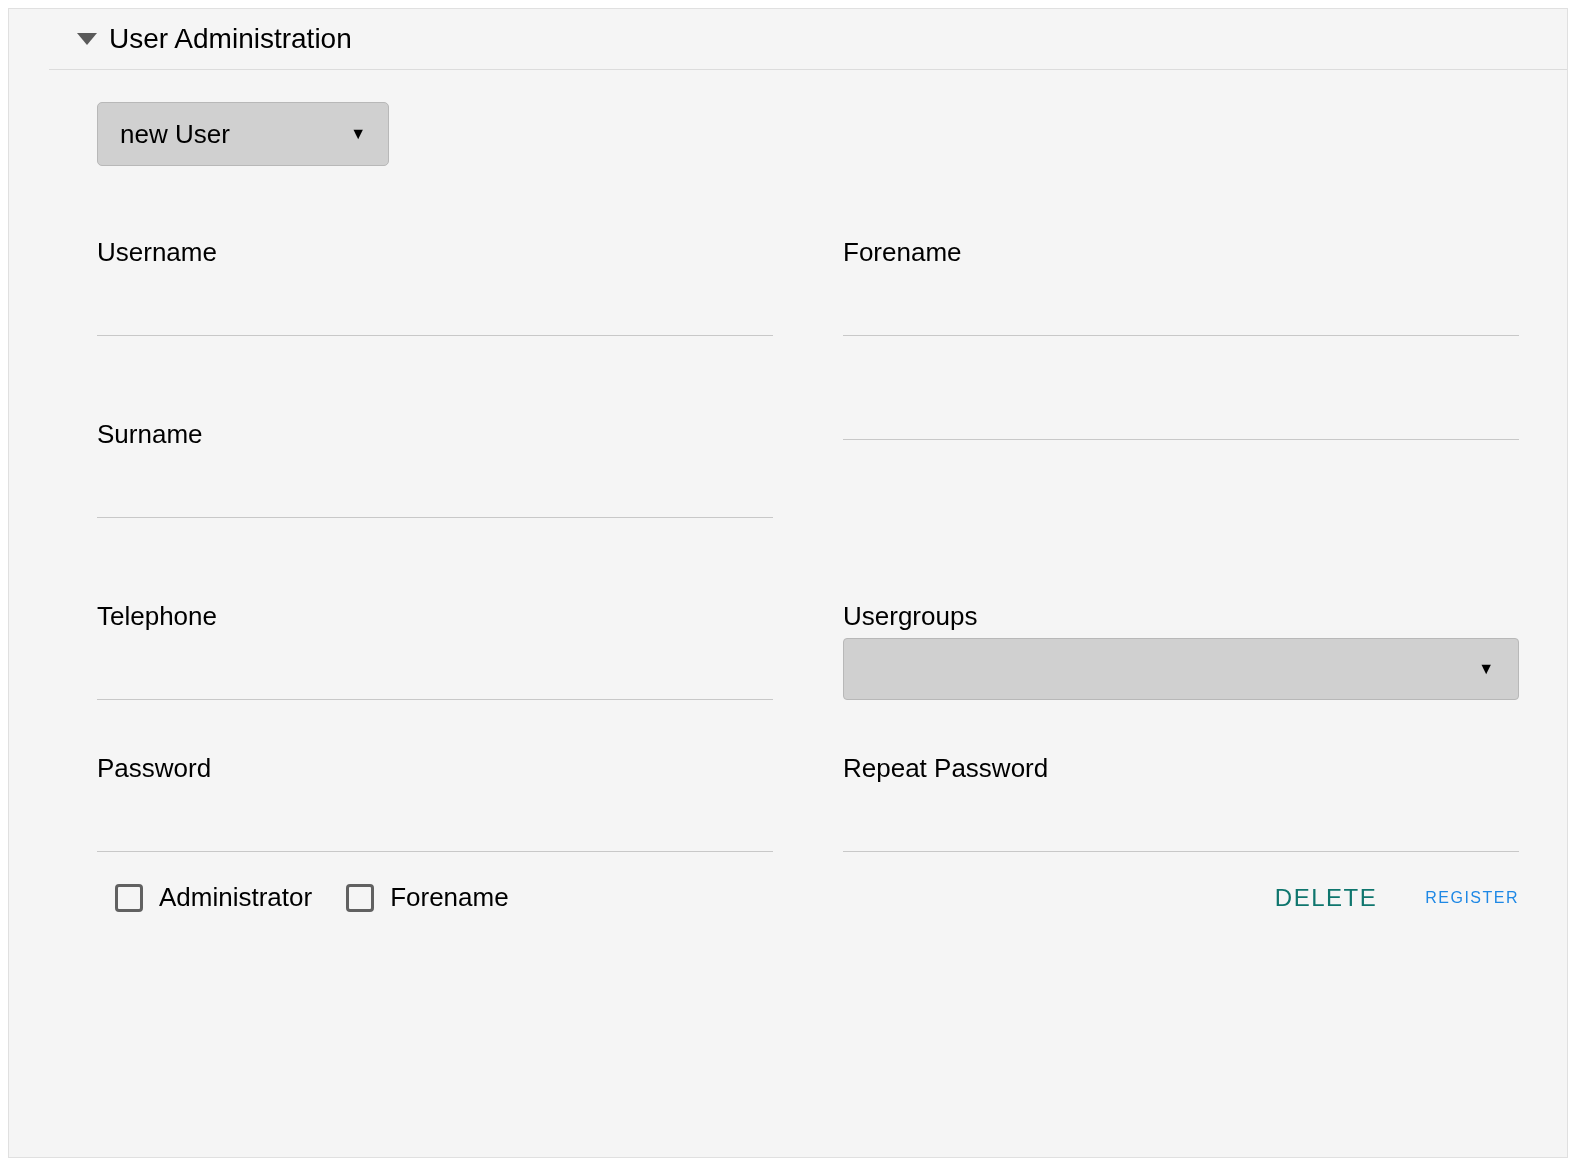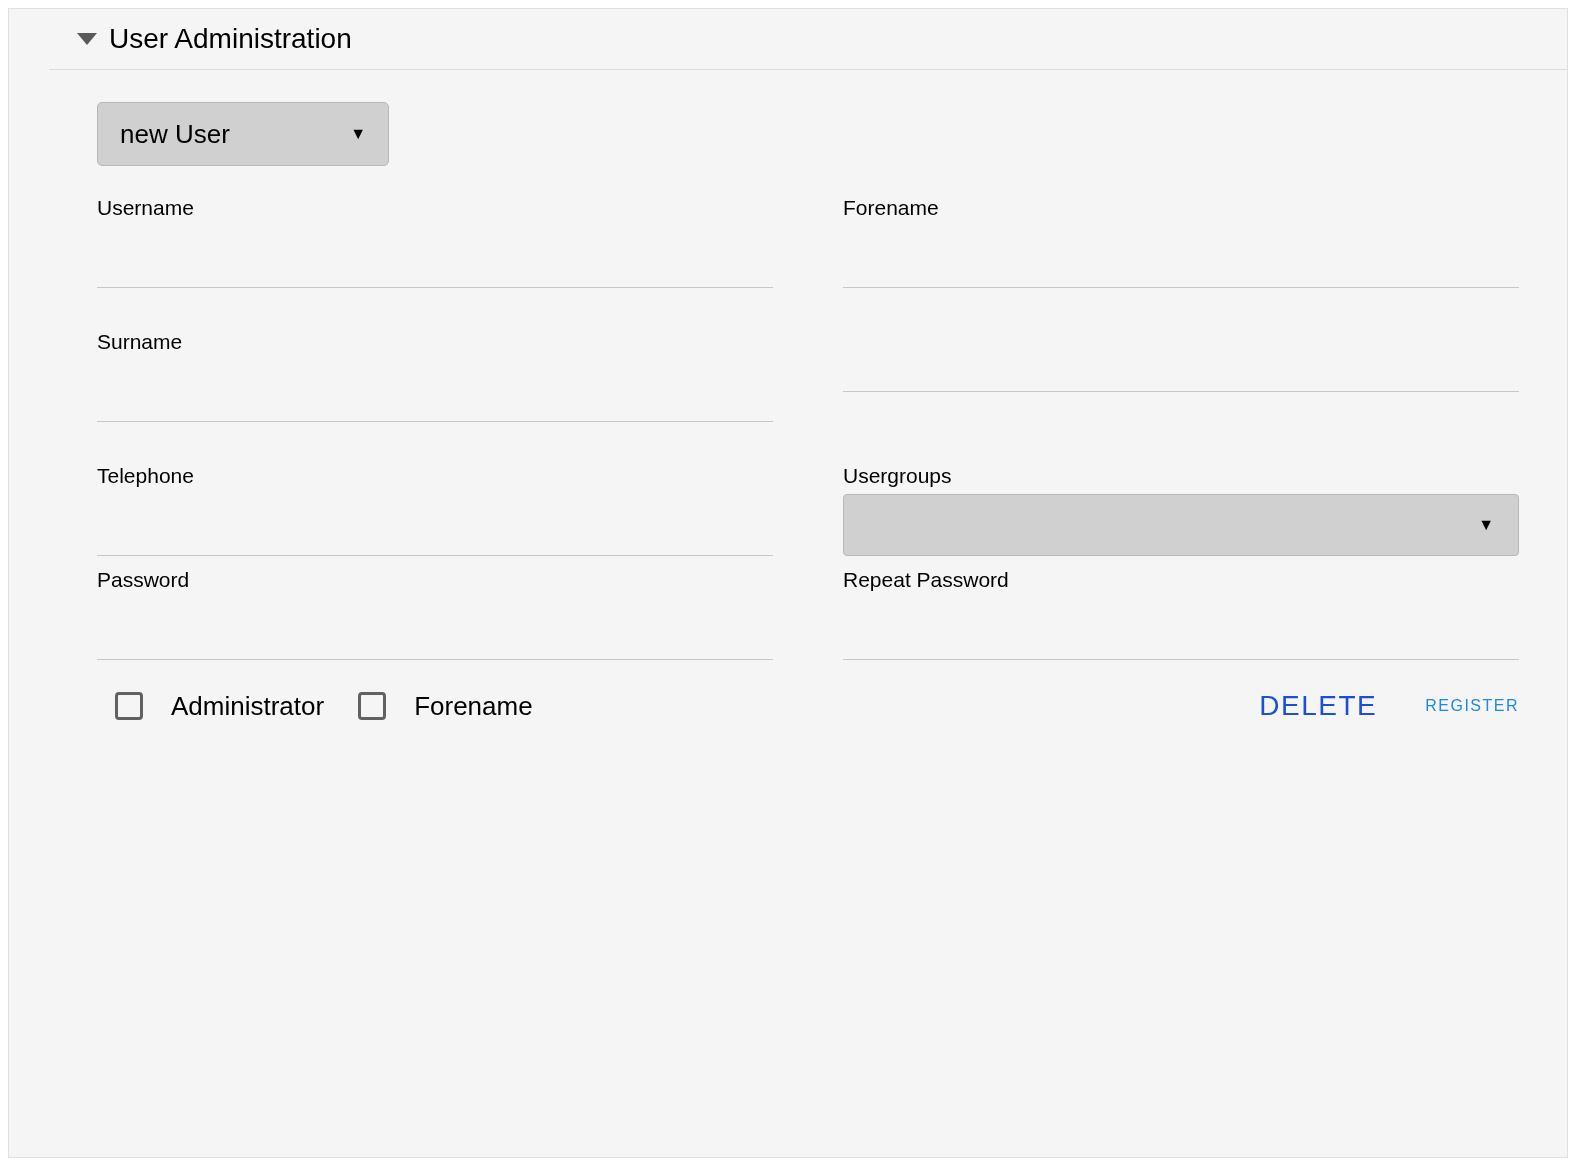--- a/index.html
+++ b/index.html
@@ -78,23 +78,24 @@
       display: grid;
       grid-template-columns: 1fr 1fr;
       column-gap: 70px;
       row-gap: 12px;
     }
     .field {
       display: flex;
       flex-direction: column;
     }
     .field-label {
-      font-size: 21px;
+      font-size: 26px;
       color: #000;
       margin-bottom: 6px;
+      margin-top: 41px;
     }
     .field-input {
       border: none;
       background: transparent;
       border-bottom: 1px solid #c8c8c8;
       height: 62px;
       font-size: 20px;
       outline: none;
       padding: 0 4px;
     }
@@ -126,43 +127,43 @@
       padding: 0 0 0 18px;
     }
     .checkbox-group {
       display: flex;
       gap: 34px;
       align-items: center;
     }
     .checkbox-item {
       display: flex;
       align-items: center;
-      gap: 28px;
+      gap: 16px;
       cursor: pointer;
     }
     .checkbox-box {
       width: 28px;
       height: 28px;
       border: 3px solid #616161;
       border-radius: 4px;
       background: transparent;
     }
     .checkbox-label {
       font-size: 26px;
       color: #000;
     }
     .action-buttons {
       display: flex;
       gap: 48px;
       align-items: center;
     }
     .delete-btn {
-      font-size: 28px;
+      font-size: 24px;
       font-weight: 500;
-      color: #1d4ed8;
+      color: #0f766e;
       letter-spacing: 1.5px;
       background: none;
       border: none;
       cursor: pointer;
     }
     .register-btn {
       font-size: 16px;
       font-weight: 500;
       color: #1e88e5;
       letter-spacing: 1.5px;

